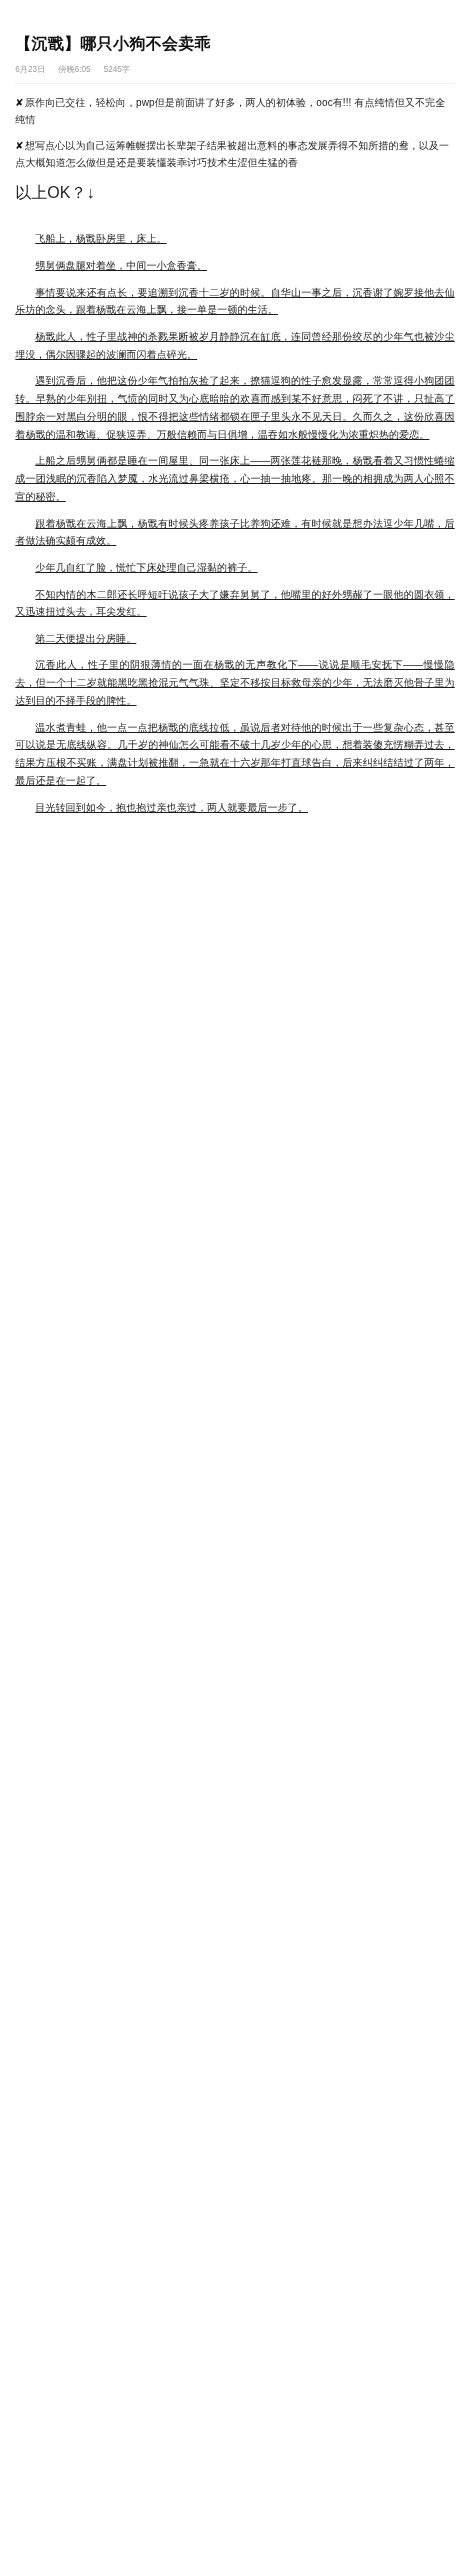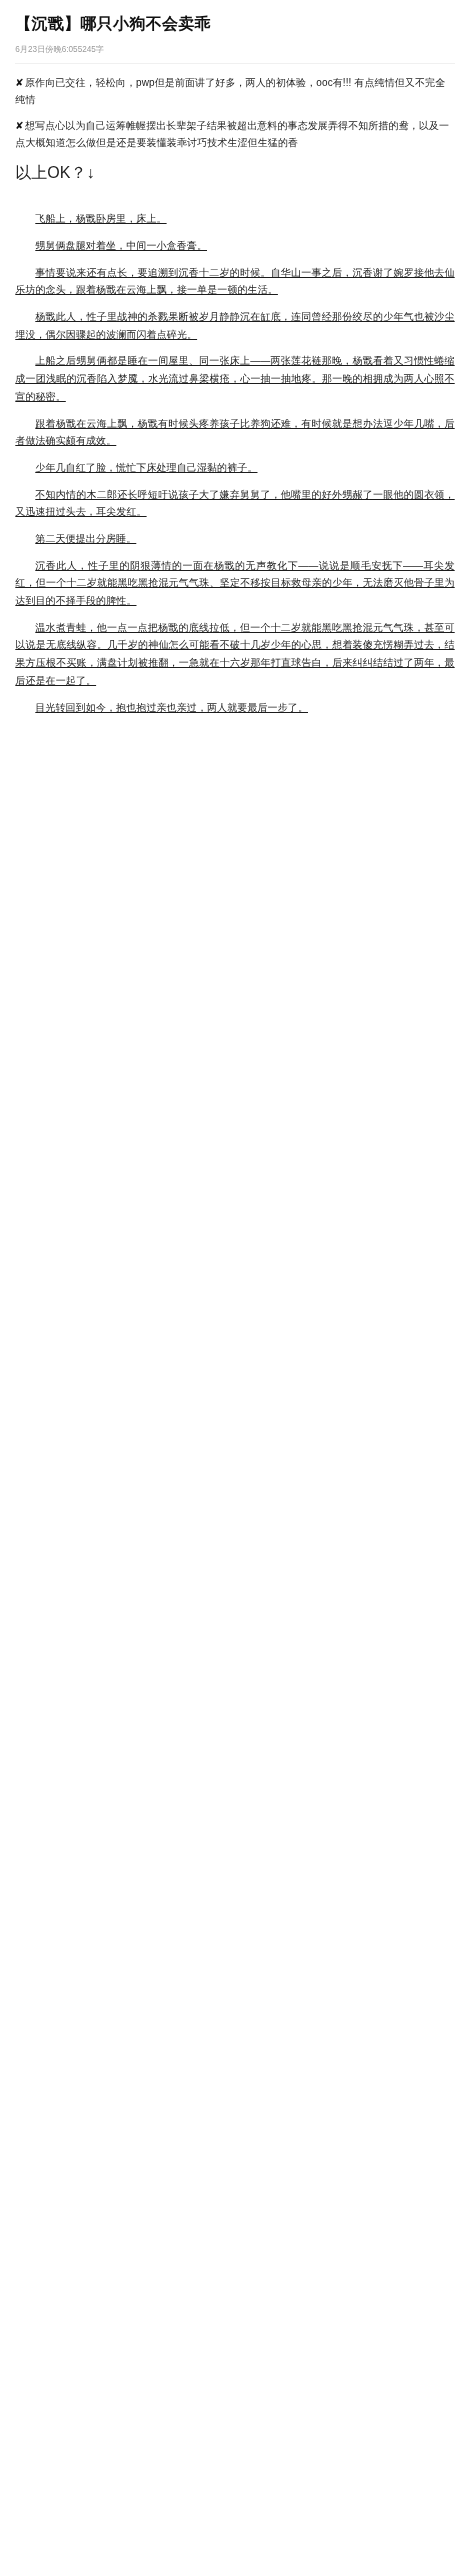--- a/index.html
+++ b/index.html
@@ -10,34 +10,36 @@
   body {
     width: 470px;
     font-family: "Liberation Sans", "DejaVu Sans", sans-serif;
     color: #1a1a1a;
   }
   .page {
     width: 470px;
     box-sizing: border-box;
     padding: 10.6px 15.3px 23.5px 15.3px;
     background: #ffffff;
+    margin-top: 20px;
   }
   .title {
     font-size: 16px;
     font-weight: bold;
     line-height: 1.35;
     color: #111111;
     letter-spacing: 0.3px;
     margin: 2.3px 0 9.4px 0;
   }
   .meta {
     font-size: 8.2px;
     color: #9a9a9a;
     margin-bottom: 3.5px;
     display: flex;
+    gap: 13px;
     align-items: flex-start;
   }
   .meta-sep-line {
     height: 0.6px;
     background: #f0f0f0;
     margin: 8.2px 0 10.6px 0;
   }
   .note {
     font-size: 10px;
     line-height: 1.72;
@@ -95,24 +97,25 @@
 
   <div class="ok-line">以上OK？↓</div>
 
   <div class="body-gap"></div>
 
   <div>
     <p class="para">飞船上，杨戬卧房里，床上。</p>
     <p class="para">甥舅俩盘腿对着坐，中间一小盒香膏。</p>
     <p class="para">事情要说来还有点长，要追溯到沉香十二岁的时候。自华山一事之后，沉香谢了婉罗接他去仙乐坊的念头，跟着杨戬在云海上飘，接一单是一顿的生活。</p>
     <p class="para">杨戬此人，性子里战神的杀戮果断被岁月静静沉在缸底，连同曾经那份绞尽的少年气也被沙尘埋没，偶尔因骤起的波澜而闪着点碎光。</p>
+    <p class="para">遇到沉香后，他把这份少年气拍拍灰捡了起来，撩猫逗狗的性子愈发显露，常常逗得小狗团团转。早熟的少年别扭，气愤的同时又为心底暗暗的欢喜而感到某不好意思，闷死了不讲，只扯高了围脖余一对黑白分明的眼，恨不得把这些情绪都锁在匣子里头永不见天日。久而久之，这份欣喜因着杨戬的温和教诲、促狭逗弄、万般信赖而与日俱增，温吞如水般慢慢化为浓重炽热的爱恋。</p>
     <p class="para">上船之后甥舅俩都是睡在一间屋里、同一张床上——两张莲花裢那晚，杨戬看着又习惯性蜷缩成一团浅眠的沉香陷入梦魇，水光流过鼻梁横疮，心一抽一抽地疼。那一晚的相拥成为两人心照不宣的秘密。</p>
     <p class="para">跟着杨戬在云海上飘，杨戬有时候头疼养孩子比养狗还难，有时候就是想办法逗少年几嘴，后者做法确实颇有成效。</p>
     <p class="para">少年几自红了脸，慌忙下床处理自己湿黏的裤子。</p>
     <p class="para">不知内情的木二郎还长呼短吁说孩子大了嫌弃舅舅了，他嘴里的好外甥赧了一眼他的圆衣领，又迅速扭过头去，耳尖发红。</p>
     <p class="para">第二天便提出分房睡。</p>
-    <p class="para">沉香此人，性子里的阴狠薄情的一面在杨戬的无声教化下——说说是顺毛安抚下——耳尖发红，但一个十二岁就能黑吃黑抢混元气气珠、坚定不移按目标救母亲的少年，无法磨灭他骨子里为达到目的不择手段的脾性。</p>
-    <p class="para">温水煮青蛙，他一点一点把杨戬的底线拉低，但一个十二岁就能黑吃黑抢混元气气珠，甚至可以说是无底线纵容。几千岁的神仙怎么可能看不破十几岁少年的心思，想着装傻充愣糊弄过去，结果方压根不买账，满盘计划被推翻，一急就在十六岁那年打直球告白，后来纠纠结结过了两年，最后还是在一起了。</p>
+    <p class="para">沉香此人，性子里的阴狠薄情的一面在杨戬的无声教化下——说说是顺毛安抚下——慢慢隐去，但一个十二岁就能黑吃黑抢混元气气珠、坚定不移按目标救母亲的少年，无法磨灭他骨子里为达到目的不择手段的脾性。</p>
+    <p class="para">温水煮青蛙，他一点一点把杨戬的底线拉低，虽说后者对待他的时候出于一些复杂心态，甚至可以说是无底线纵容。几千岁的神仙怎么可能看不破十几岁少年的心思，想着装傻充愣糊弄过去，结果方压根不买账，满盘计划被推翻，一急就在十六岁那年打直球告白，后来纠纠结结过了两年，最后还是在一起了。</p>
     <p class="para">目光转回到如今，抱也抱过亲也亲过，两人就要最后一步了。</p>
   </div>
 
 </div>
 
 
 </body></html>

